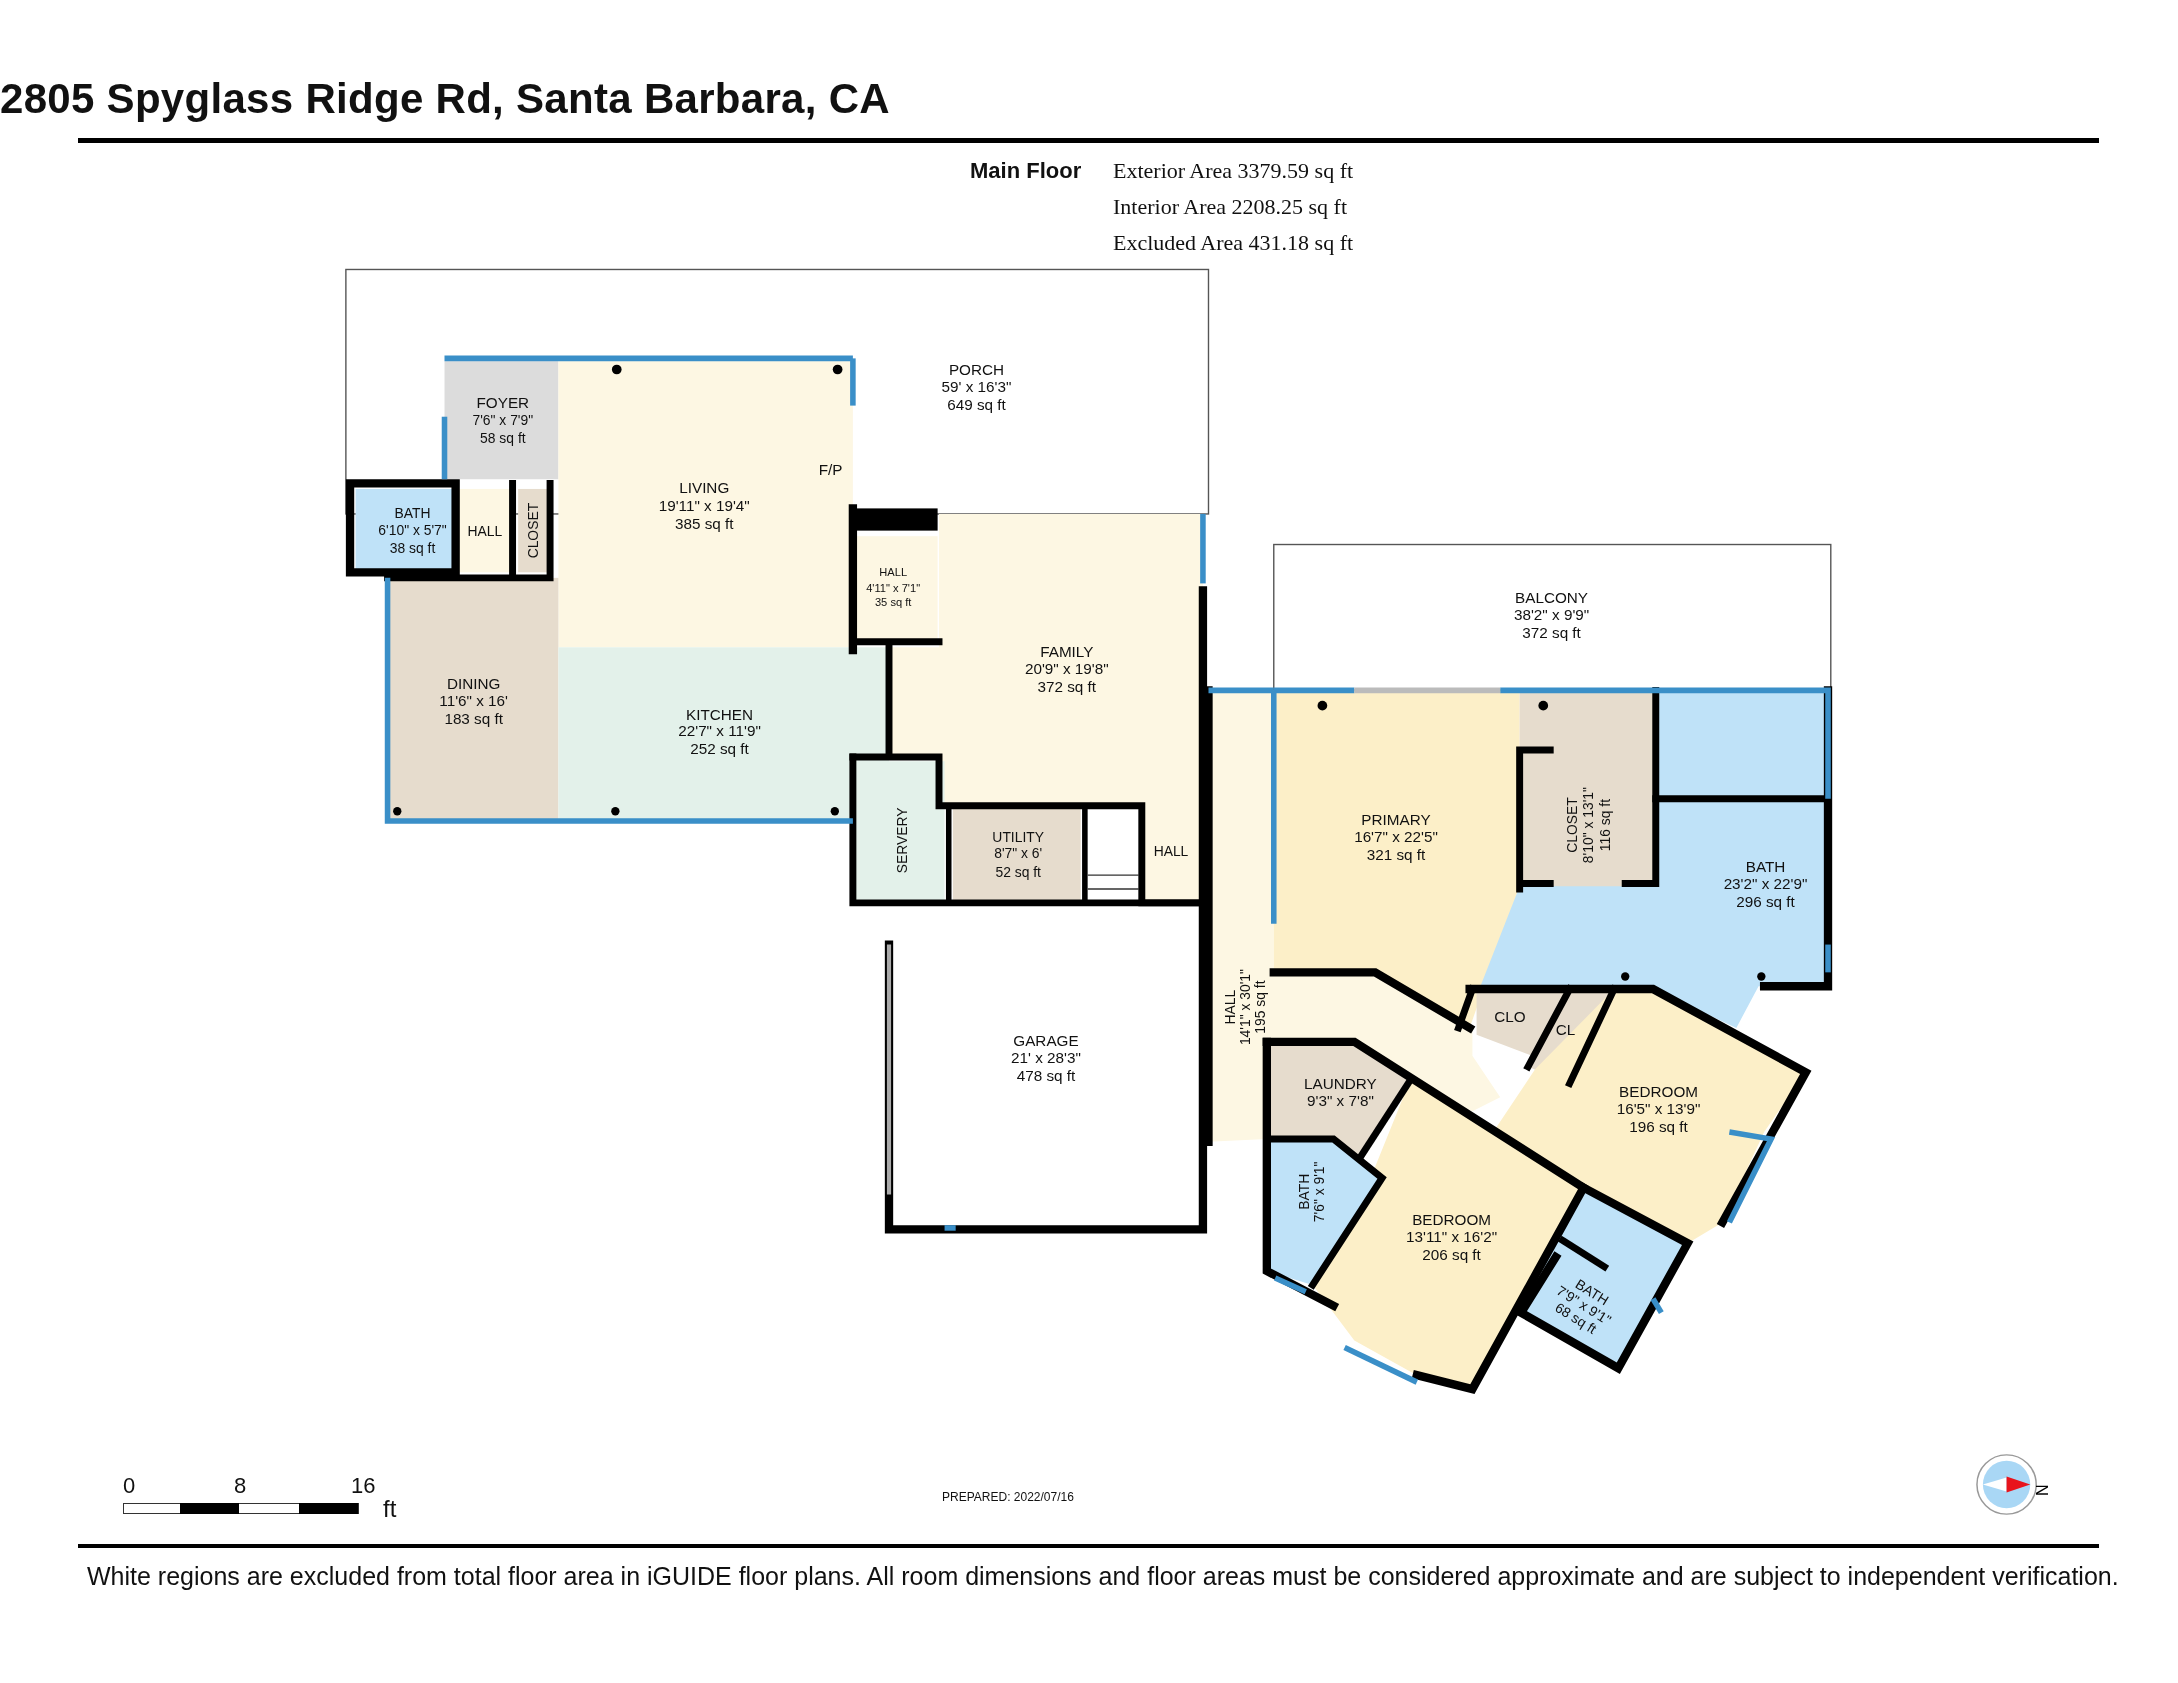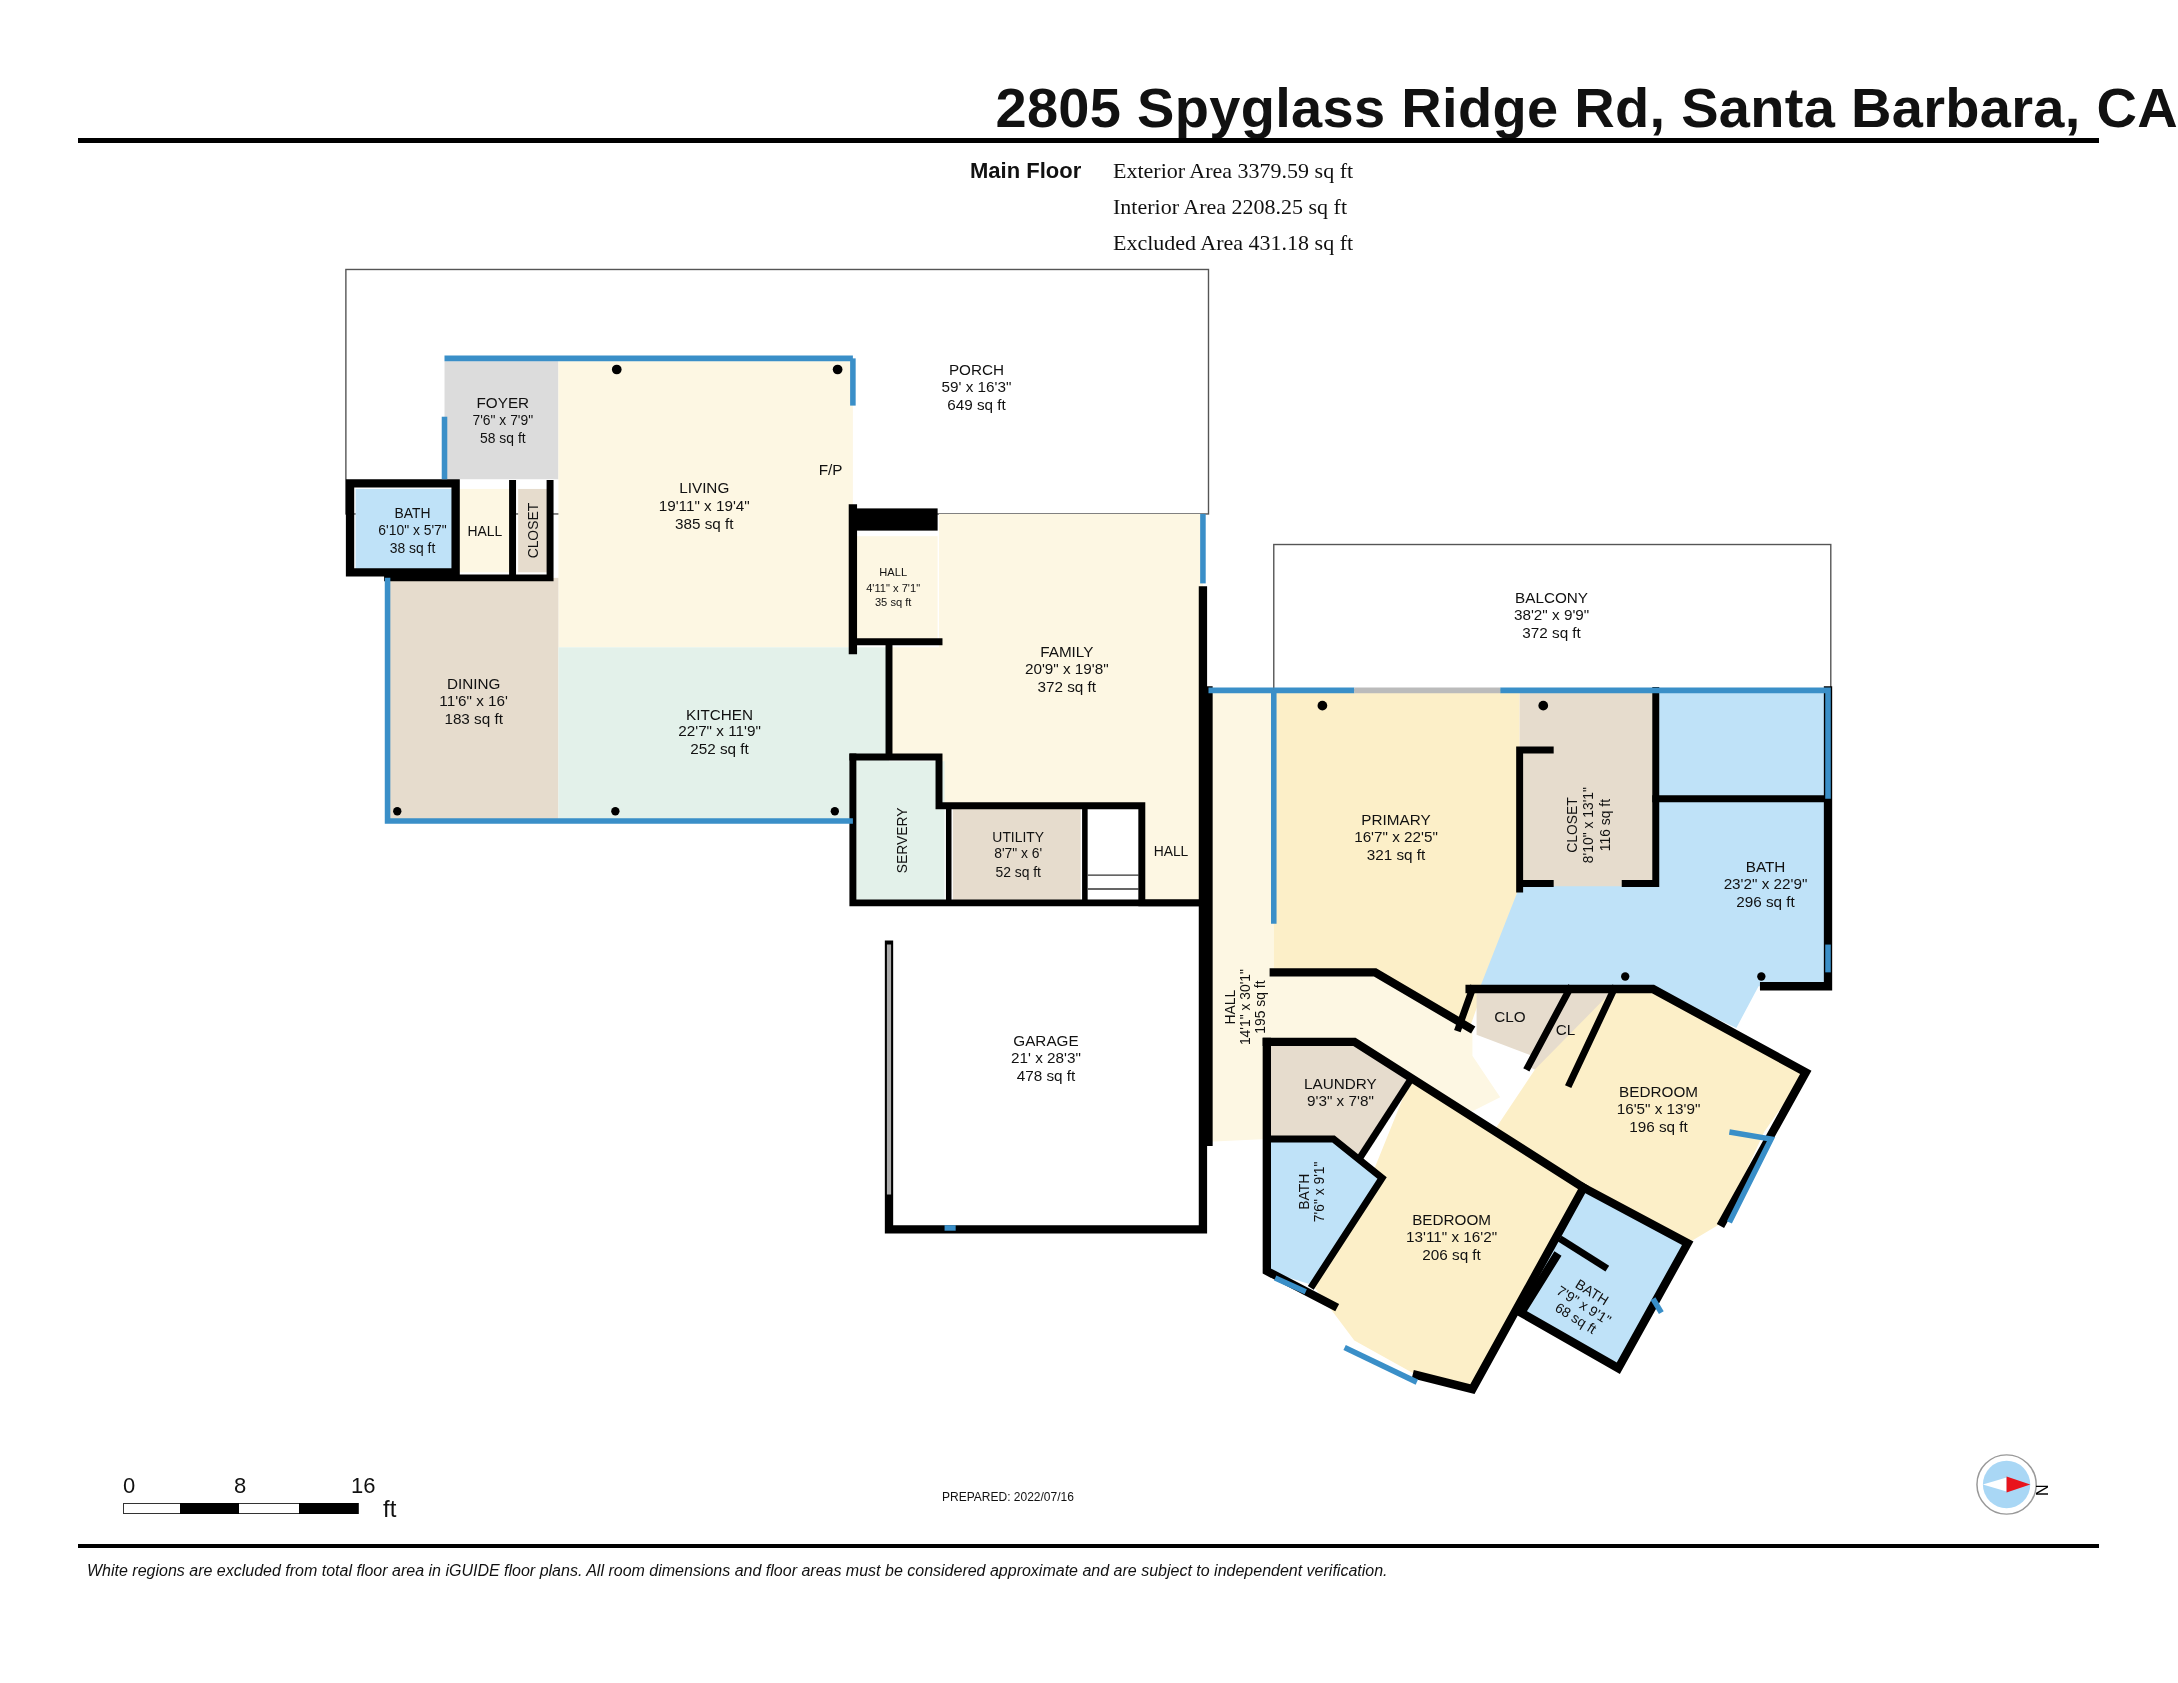--- a/index.html
+++ b/index.html
@@ -1,32 +1,32 @@
 <!DOCTYPE html>
 <html><head>
 <meta charset="utf-8">
 <style>
   html,body{margin:0;padding:0;background:#fff;}
   body{width:2178px;height:1683px;position:relative;overflow:hidden;font-family:"Liberation Sans",sans-serif;color:#111;}
-  .title{position:absolute;left:0;width:2178px;top:75px;text-align:right;font-size:56px;font-weight:bold;letter-spacing:0.3px;}
+  .title{position:absolute;left:0;width:2178px;top:75px;text-align:left;font-size:42px;font-weight:bold;letter-spacing:0.3px;}
   .rule{position:absolute;left:78px;width:2021px;background:#000;}
   .rule.top{top:138px;height:5px;}
   .rule.bottom{top:1544px;height:4px;}
   .areas{position:absolute;top:153px;left:970px;font-size:22px;line-height:36px;}
   .areas .lbl{position:absolute;left:0;top:0;font-weight:bold;width:119px;text-align:left;}
   .areas .col{position:absolute;left:143px;top:0;white-space:nowrap;font-family:Liberation Serif, serif;}
   .plan{position:absolute;left:0;top:0;width:2178px;height:1683px;}
   .plan text{font-family:"Liberation Sans",sans-serif;fill:#111;}
   .scale{position:absolute;left:123px;top:1473px;width:277px;height:59px;}
   .scale .n{position:absolute;top:0;font-size:22px;}
   .scale .bar{position:absolute;top:30px;left:0;height:9px;border:1px solid #333;}
   .scale .seg{position:absolute;top:30px;height:11px;}
   .scale .unit{position:absolute;left:249px;top:22px;font-size:24px;margin-left:11px;}
   .prepared{position:absolute;left:942px;top:1490px;font-size:12px;}
-  .footer{position:absolute;left:87px;top:1562px;font-size:16px;font-style:italic;}
+  .footer{position:absolute;left:87px;top:1562px;font-size:25px;}
   .compass{position:absolute;left:1973px;top:1445px;width:79px;height:79px;}
 </style>
 </head>
 <body>
 
 <div class="title">2805 Spyglass Ridge Rd, Santa Barbara, CA</div>
 <div class="rule top"></div>
 
 <div class="areas">
   <div class="lbl">Main Floor</div>

